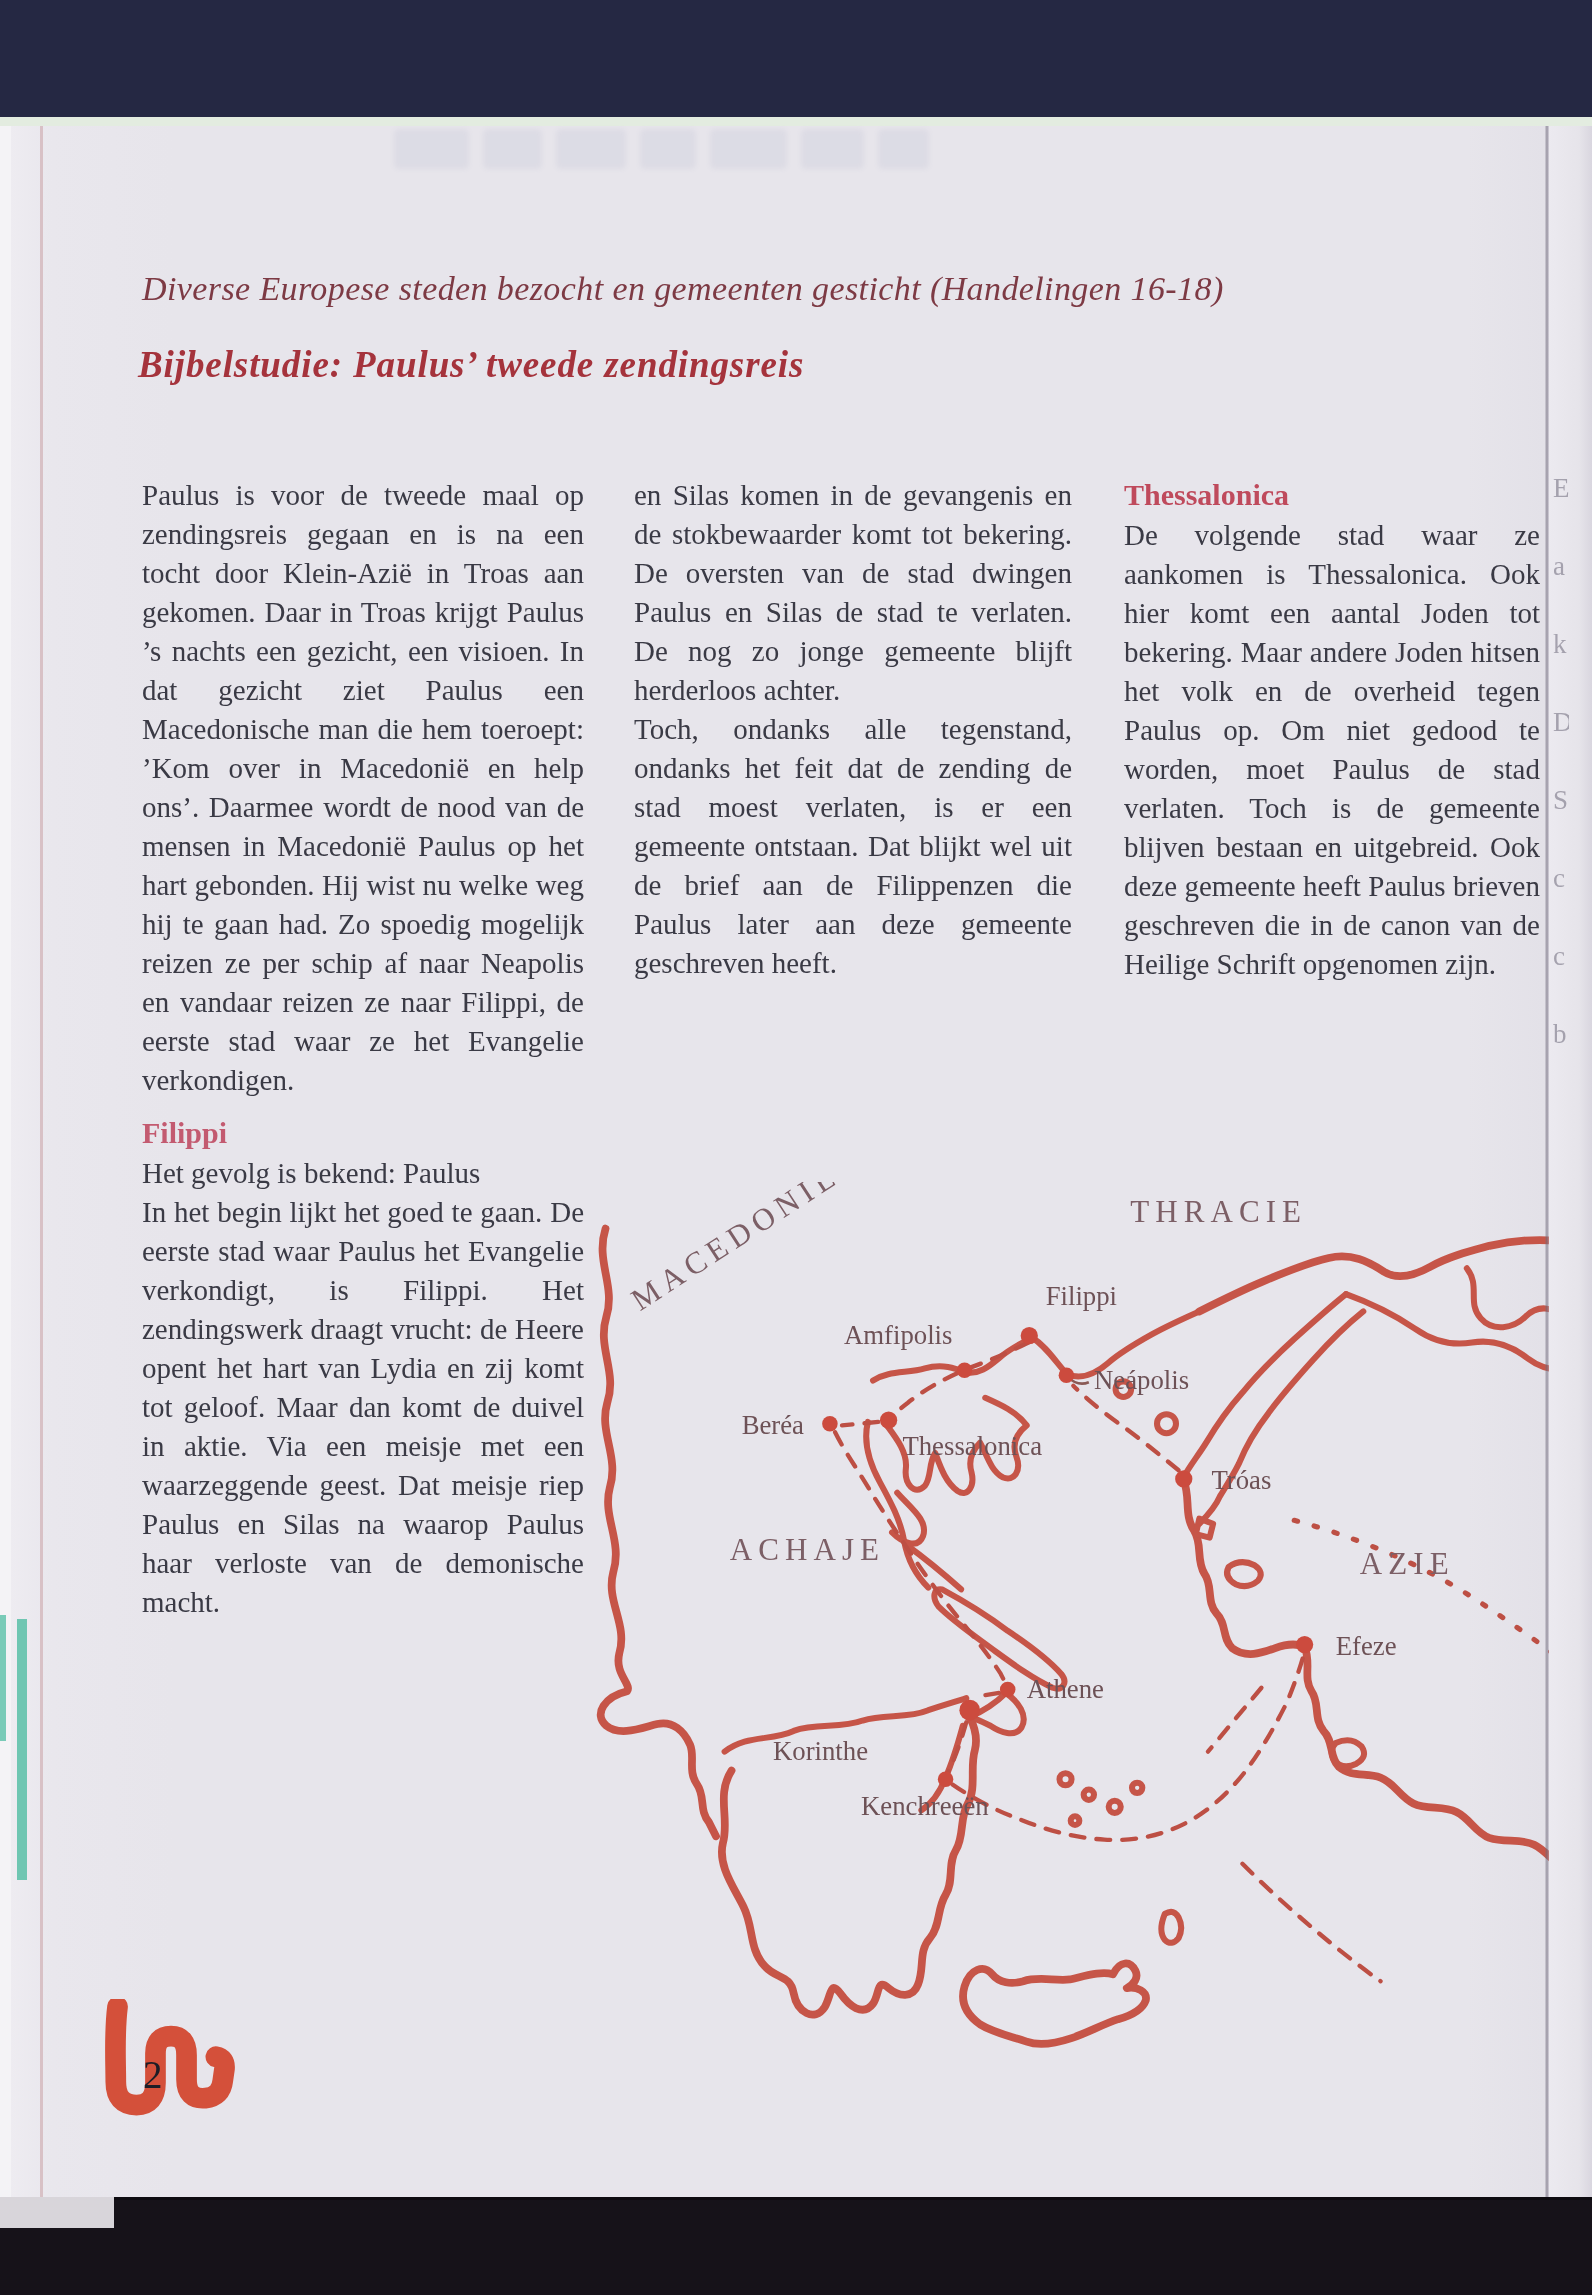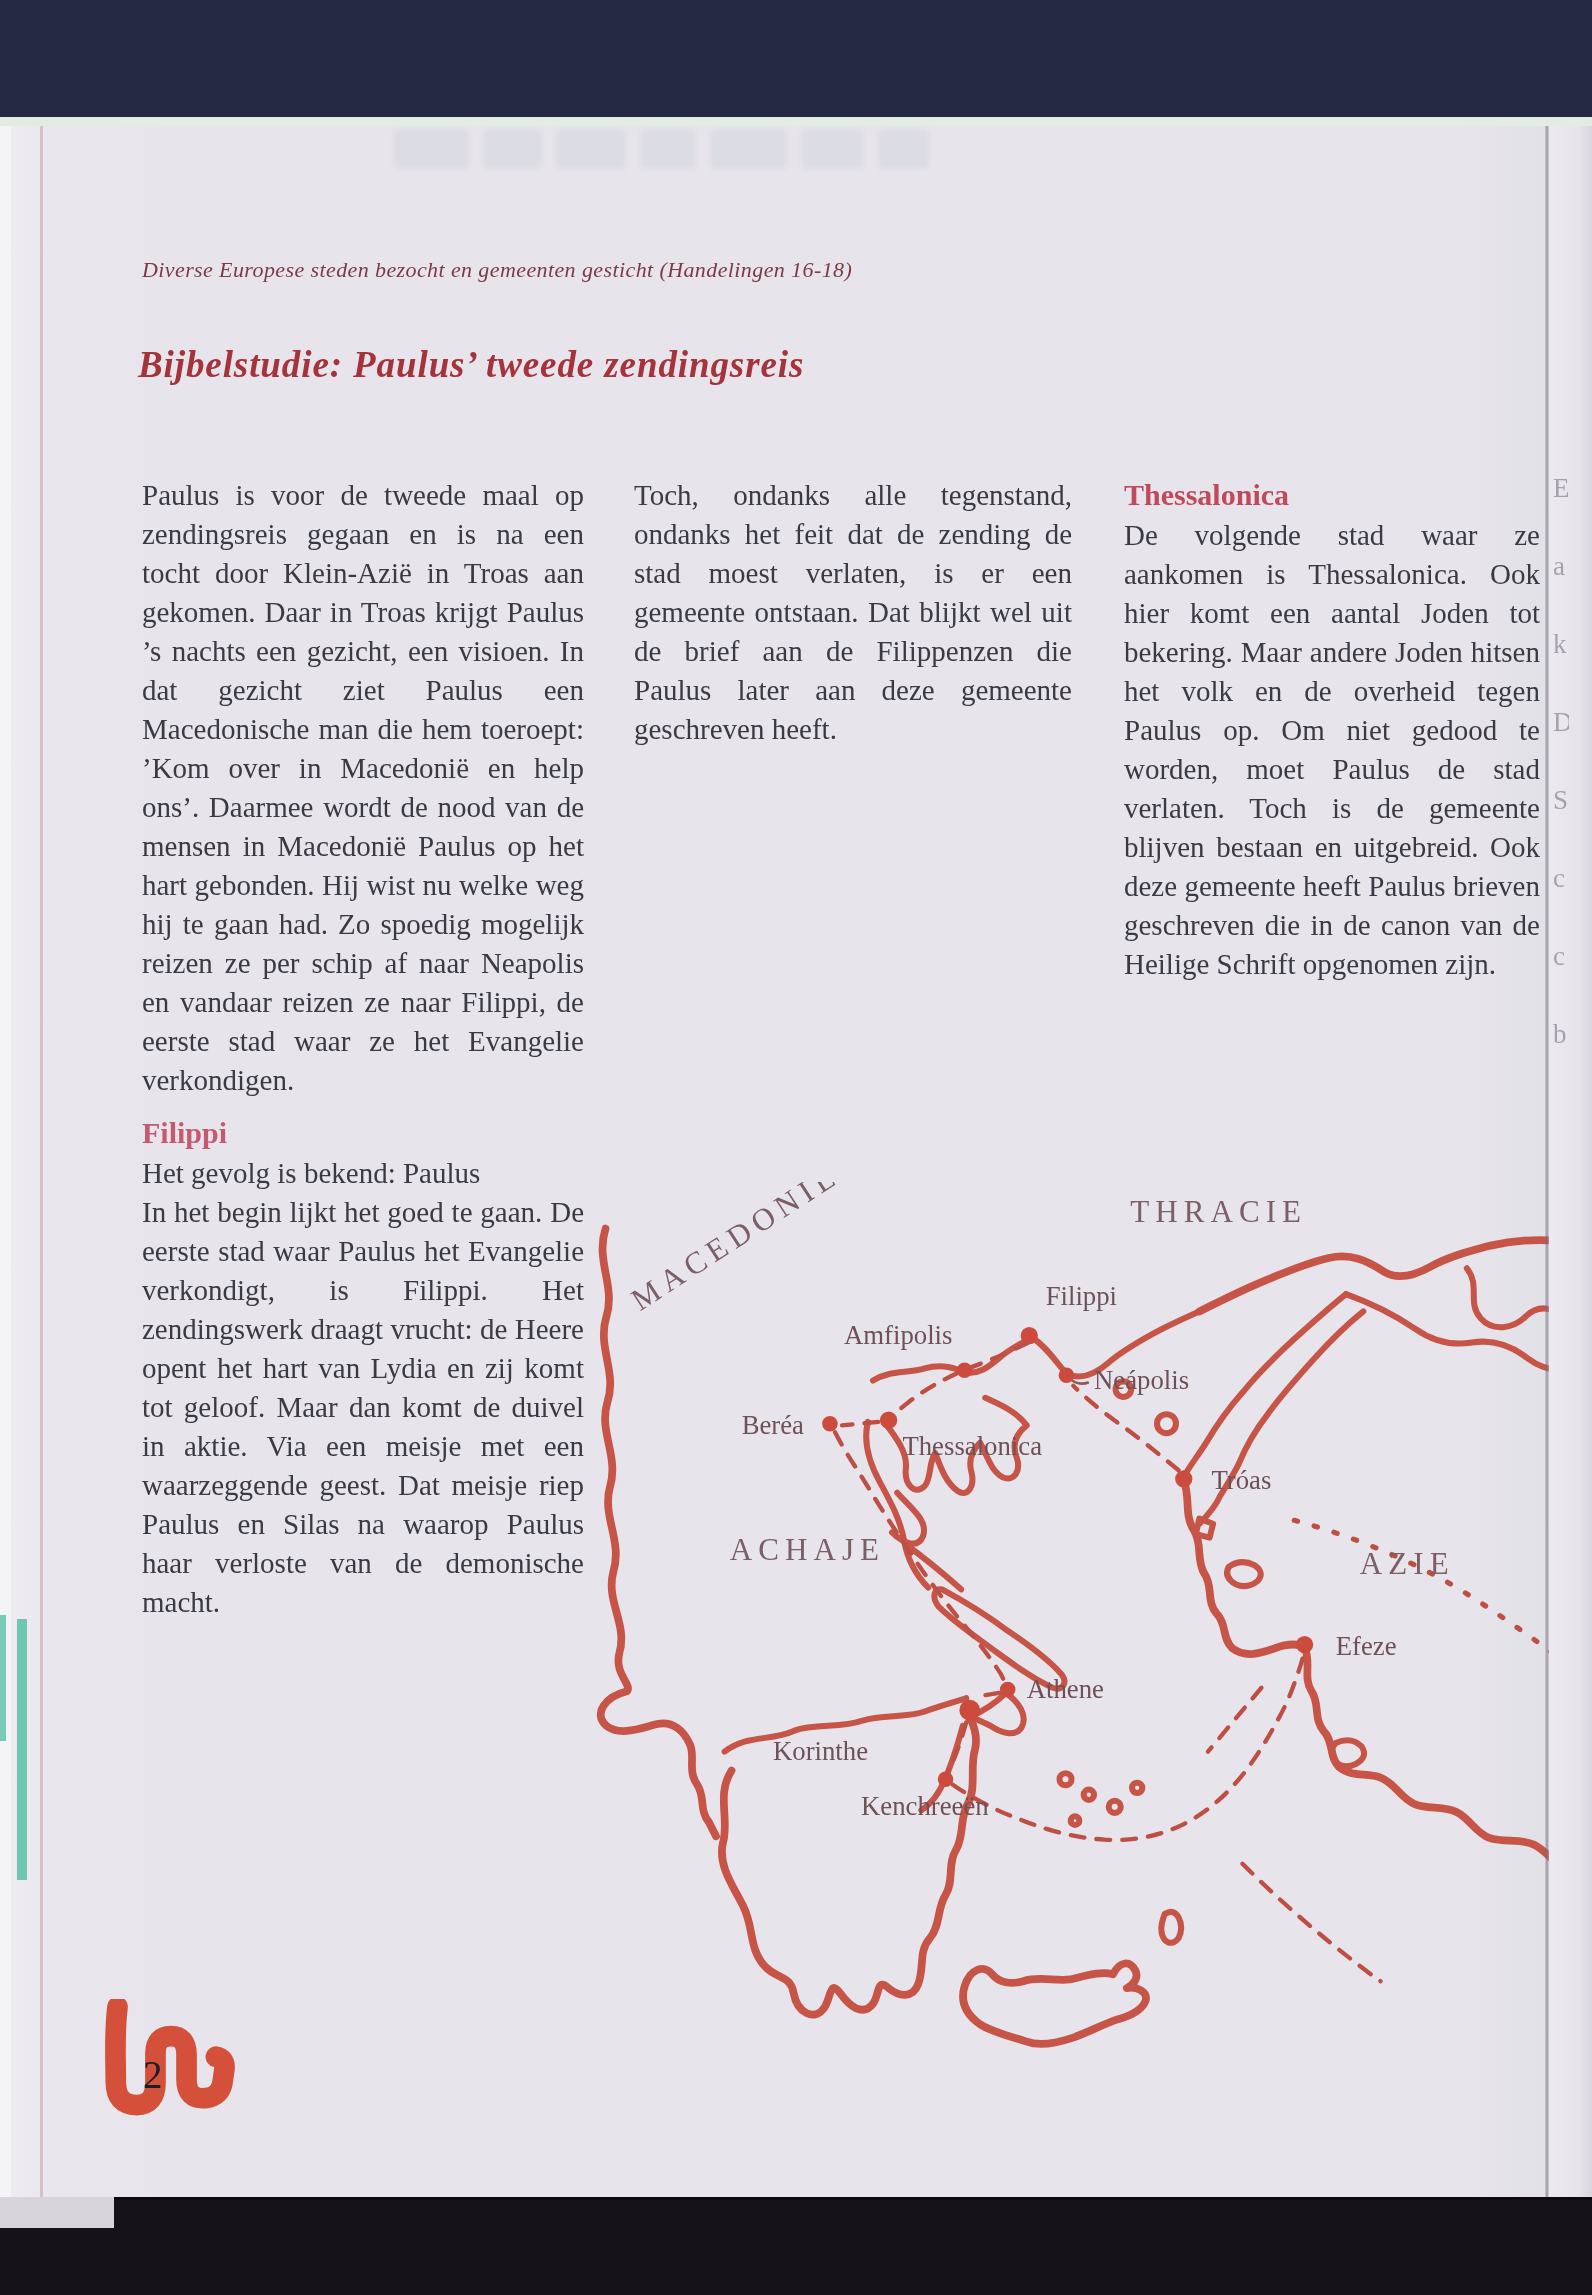--- a/index.html
+++ b/index.html
@@ -20,22 +20,22 @@
              background:linear-gradient(90deg,rgba(120,115,130,.15),rgba(110,104,122,.65),rgba(200,196,208,.4));}
   .next-page{position:absolute;left:1549px;top:126px;width:43px;height:2071px;z-index:5;
              background:linear-gradient(90deg,#eceaf0,#e6e4ea 70%,#d9d6df);}
   .frag-col{position:absolute;left:1553px;top:449px;width:15.5px;height:656px;z-index:7;overflow:hidden;
             font-size:27px;line-height:78px;color:rgba(80,75,95,.45);}
   
   .ghost{position:absolute;left:394px;top:129px;width:535px;height:45px;z-index:4;display:flex;gap:14px;
          filter:blur(2.6px);opacity:.5;}
   .ghost i{display:block;height:40px;border-radius:5.2px;background:rgba(118,128,164,.18);}
   
-  .kicker{position:absolute;left:142px;top:257px;width:1122px;z-index:4;
-          font-style:italic;font-size:22px;color:#7d3a44;letter-spacing:0.4px;}
+  .kicker{position:absolute;left:142px;top:270px;width:1122px;z-index:4;
+          font-style:italic;font-size:34px;color:#7d3a44;letter-spacing:0.4px;}
   .title{position:absolute;left:138px;top:343px;width:1294px;z-index:4;
          font-style:italic;font-weight:bold;font-size:37px;color:#a5333c;letter-spacing:0.9px;}
   
   .col{position:absolute;top:476px;z-index:4;text-align:justify;
        font-size:29px;line-height:39px;color:#3a3a45;}
   .col p{margin:0;}
   .col1{left:142px;width:442px;}
   .col2{left:634px;width:438px;}
   .col3{left:1124px;width:416px;}
   h3.sub{margin:14px 0 1.7px 0;font-size:30px;line-height:38px;font-weight:bold;}
@@ -96,20 +96,21 @@
   <div class="title">Bijbelstudie: Paulus’ tweede zendingsreis</div>
 
   <div class="col col1">
     <p>Paulus is voor de tweede maal op zendingsreis gegaan en is na een tocht door Klein-Azië in Troas aan gekomen. Daar in Troas krijgt Paulus ’s nachts een gezicht, een visioen. In dat gezicht ziet Paulus een Macedonische man die hem toeroept: ’Kom over in Macedonië en help ons’. Daarmee wordt de nood van de mensen in Macedonië Paulus op het hart gebonden. Hij wist nu welke weg hij te gaan had. Zo spoedig mogelijk reizen ze per schip af naar Neapolis en vandaar reizen ze naar Filippi, de eerste stad waar ze het Evangelie verkondigen.</p>
     <h3 class="sub sub-filippi">Filippi</h3>
     <p>Het gevolg is bekend: Paulus</p>
     <p>In het begin lijkt het goed te gaan. De eerste stad waar Paulus het Evangelie verkondigt, is Filippi. Het zendingswerk draagt vrucht: de Heere opent het hart van Lydia en zij komt tot geloof. Maar dan komt de duivel in aktie. Via een meisje met een waarzeggende geest. Dat meisje riep Paulus en Silas na waarop Paulus haar verloste van de demonische macht.</p>
   </div>
 
   <div class="col col2">
+    <p>en Silas komen in de gevangenis en de stokbewaarder komt tot bekering. De oversten van de stad dwingen Paulus en Silas de stad te verlaten. De nog zo jonge gemeente blijft herderloos achter.</p>
     <p>Toch, ondanks alle tegenstand, ondanks het feit dat de zending de stad moest verlaten, is er een gemeente ontstaan. Dat blijkt wel uit de brief aan de Filippenzen die Paulus later aan deze gemeente geschreven heeft.</p>
   </div>
 
   <div class="col col3">
     <h3 class="sub sub-thess">Thessalonica</h3>
     <p>De volgende stad waar ze aankomen is Thessalonica. Ook hier komt een aantal Joden tot bekering. Maar andere Joden hitsen het volk en de overheid tegen Paulus op. Om niet gedood te worden, moet Paulus de stad verlaten. Toch is de gemeente blijven bestaan en uitgebreid. Ook deze gemeente heeft Paulus brieven geschreven die in de canon van de Heilige Schrift opgenomen zijn.</p>
   </div>
 
   <svg class="map" viewBox="640 1370 1205 1110">
 

